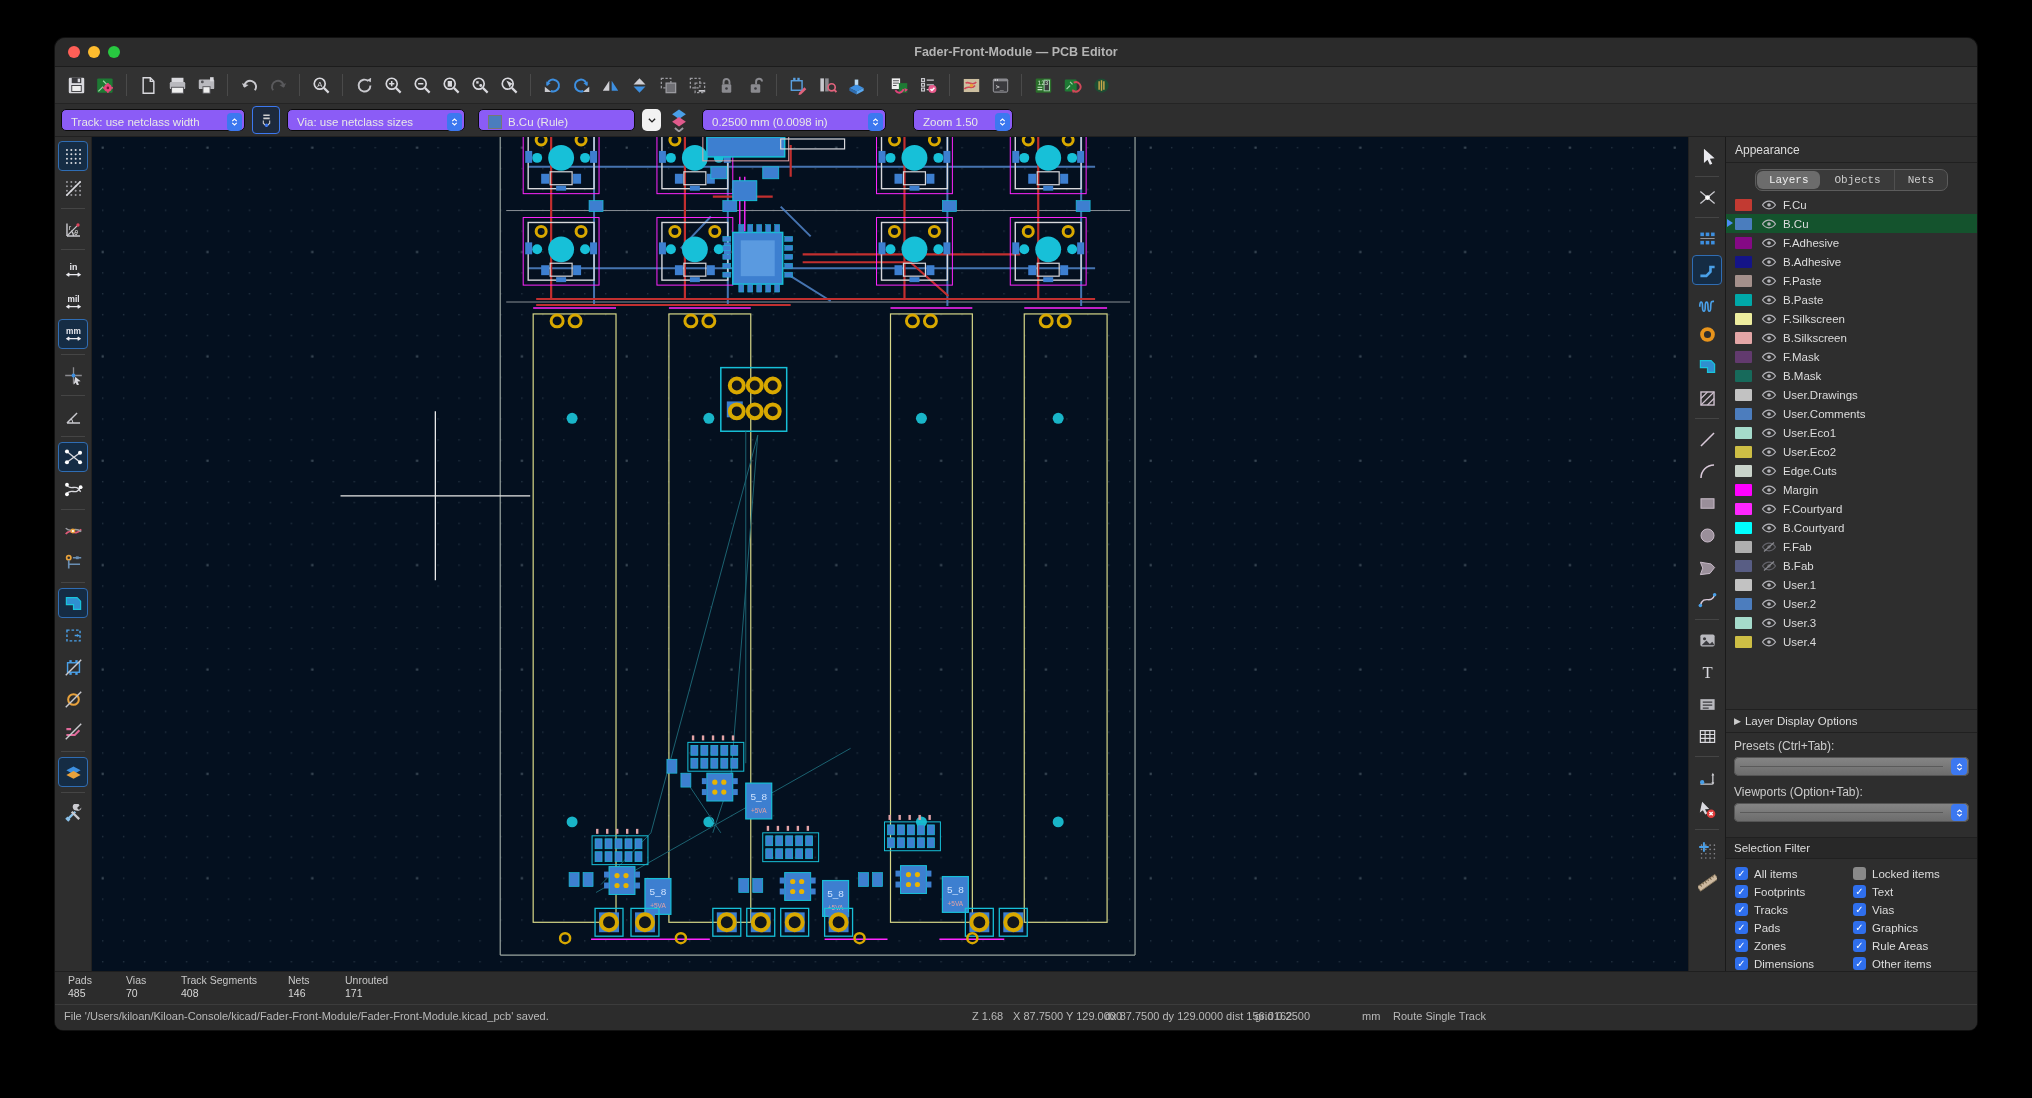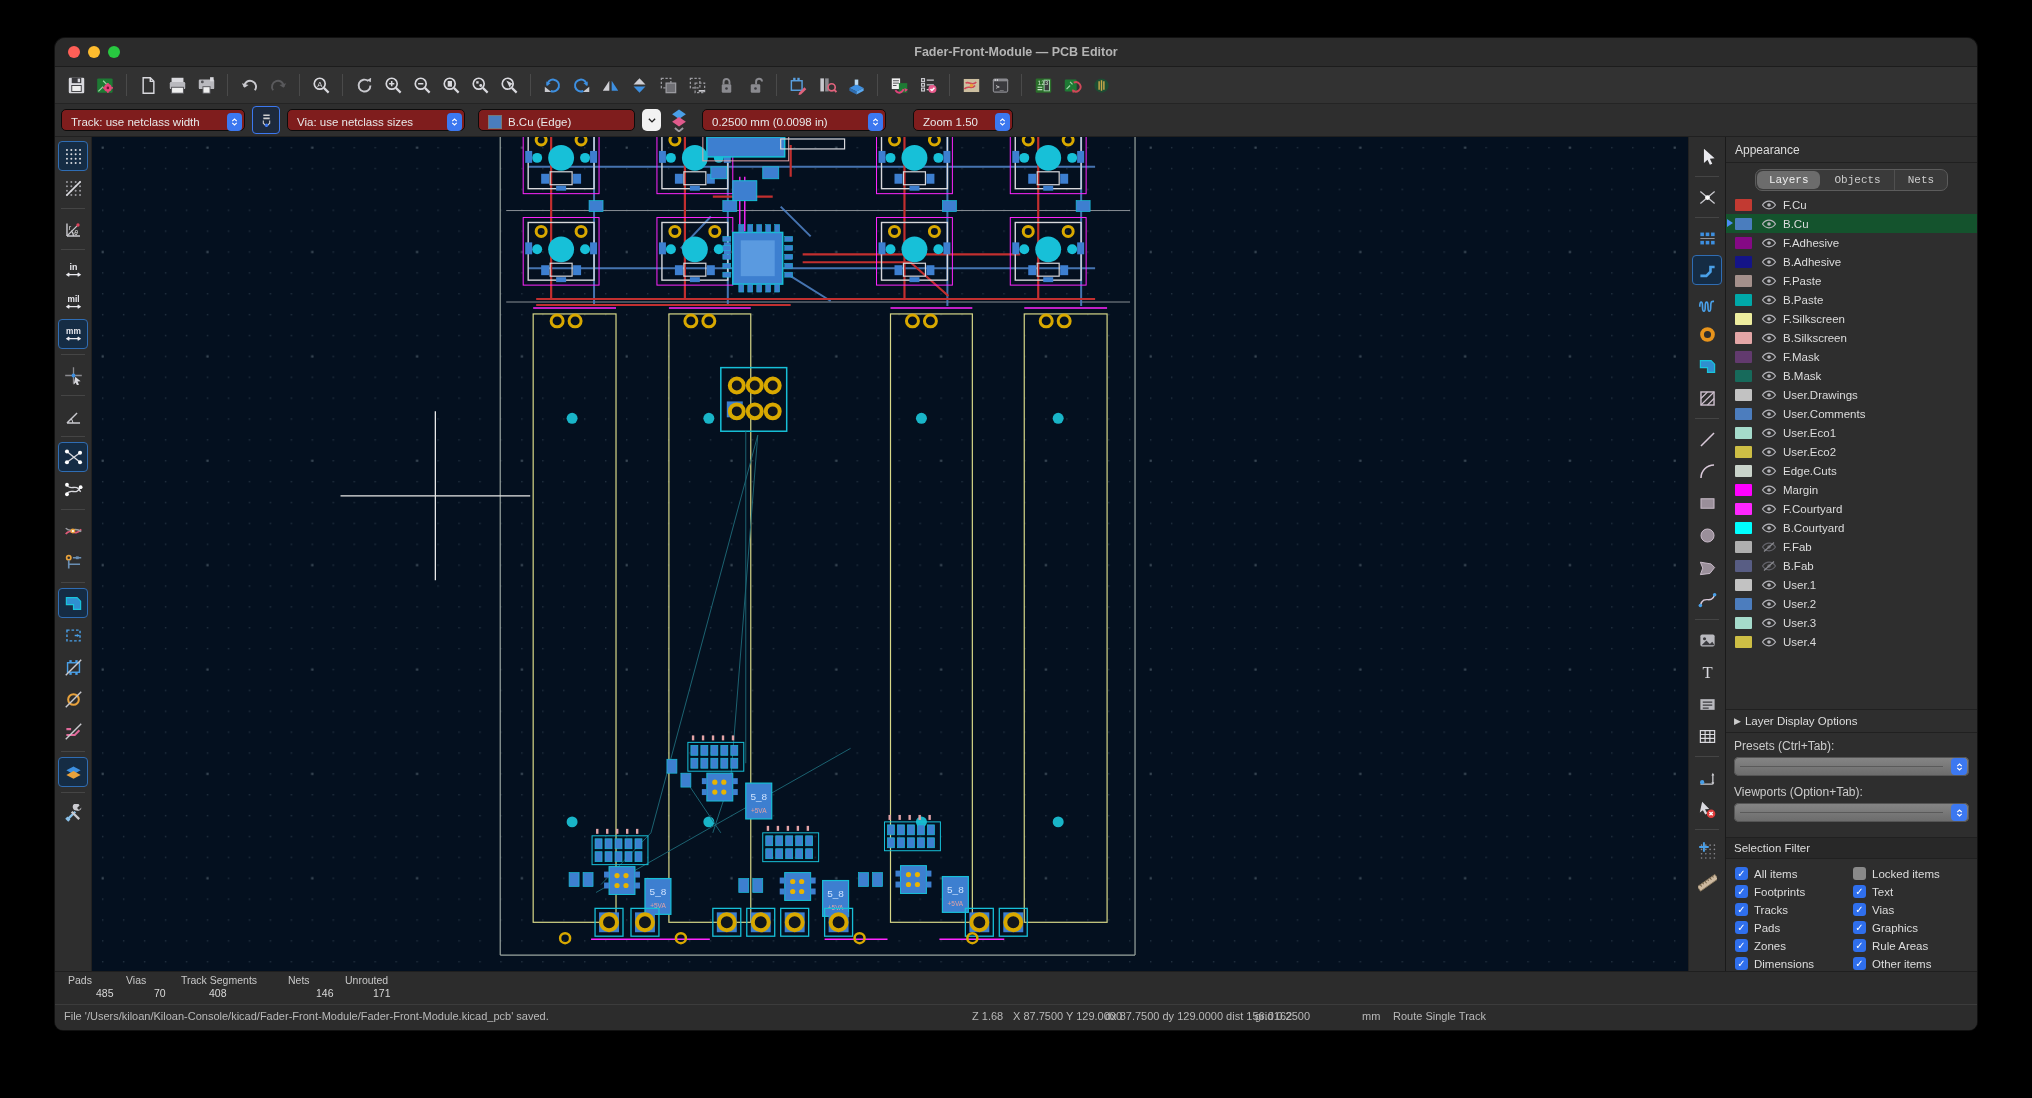--- a/index.html
+++ b/index.html
@@ -16,21 +16,21 @@
   
   .toolbar-main{height:36px;background:#323232;display:flex;align-items:center;padding:0 8px;
     gap:3px;border-bottom:1px solid #242424;flex:0 0 auto;}
   .tbtn{width:26px;height:26px;display:grid;place-items:center;border-radius:4px;}
   .tbtn svg{width:19px;height:19px;}
   .tbtn.disabled{opacity:.45;}
   .vsep{width:1px;height:22px;background:#4a4a4a;margin:0 5px;flex:0 0 auto;}
   
   .toolbar-params{height:32px;background:#2e2e2e;display:flex;align-items:center;gap:7px;
     padding:0 6px;border-bottom:1px solid #202020;flex:0 0 auto;}
-  .dd{height:22px;background:#7f1d1d;border:1px solid #0c0c0c;border-radius:5px;color:#e8e8e8;
+  .dd{height:22px;background:#8b5cf6;border:1px solid #0c0c0c;border-radius:5px;color:#e8e8e8;
     font-size:11.5px;display:flex;align-items:center;padding:4px 2px 0 9px;box-sizing:border-box;}
   .dd .lbl{flex:1;white-space:nowrap;overflow:hidden;}
   .stepper{width:15px;height:18px;background:#3c78f0;border-radius:4px;margin-left:7px;
     display:grid;place-items:center;flex:0 0 auto;}
   .stepper svg{width:9px;height:12px;}
   .swatch-sq{width:12px;height:12px;background:#4A7DBE;border:1px solid #777;margin-right:6px;flex:0 0 auto;}
   .whitebtn{width:19px;height:22px;background:#f2f2f2;border-radius:5px;display:grid;place-items:center;
     color:#222;font-size:10px;font-weight:bold;}
   .eqbtn{width:26px;height:26px;border:1px solid #3c78f0;border-radius:4px;background:#1d2a3d;
     display:grid;place-items:center;}
@@ -77,21 +77,21 @@
     font-size:11.5px;color:#dddddd;padding:4px 8px;margin-top:12px;}
   .sf-grid{display:grid;grid-template-columns:118px 1fr;row-gap:3px;padding:7px 0 0 9px;}
   .sf-item{display:flex;align-items:center;gap:6px;font-size:11.5px;color:#dddddd;height:15px;}
   .cb{width:13px;height:13px;border-radius:3px;background:#2f6fed;color:#fff;font-size:10px;
     display:grid;place-items:center;line-height:1;flex:0 0 auto;}
   .cb.off{background:#8a8a8a;color:transparent;}
   
   .stats{height:30px;background:#2c2c2c;border-top:1px solid #1f1f1f;display:flex;
     padding:2px 0 0 13px;flex:0 0 auto;}
   .stat{display:flex;flex-direction:column;font-size:10.5px;color:#c8c8c8;line-height:13px;}
-  .stat .v{color:#d8d8d8;margin-left:28px;}
+  .stat .v{color:#d8d8d8;}
   .statusbar{height:25px;background:#2c2c2c;border-top:1px solid #3c3c3c;position:relative;
     display:flex;align-items:center;font-size:11px;color:#b9b9b9;flex:0 0 auto;}
   .statusbar .msg{position:absolute;left:9px;top:5px;white-space:nowrap;}
   .sfield{position:absolute;top:5px;white-space:nowrap;}
 </style>
 </head>
 <body>
 
 <div class="window">
 
@@ -372,21 +372,21 @@
     <div class="dd" style="width:178px">
       <span class="lbl">Via: use netclass sizes</span>
       <span class="stepper">
           <svg viewBox="0 0 16 16">
             <path d="M4 6.4L8 2.8l4 3.6M4 9.6l4 3.6 4-3.6" fill="none" stroke="#fff" stroke-width="2"></path>
           </svg>
         </span>
     </div>
     <div class="dd" style="width:157px;margin-left:6px">
       <span class="swatch-sq" style="background: rgb(74, 125, 190);"></span>
-      <span class="lbl">B.Cu (Edge)</span>
+      <span class="lbl">B.Cu (Rule)</span>
     </div>
     <div class="whitebtn">
       <svg viewBox="0 0 16 16" width="10" height="10">
           <path d="M3 6l5 5 5-5" fill="none" stroke="#222" stroke-width="2.2"></path>
         </svg>
     </div>
     <div class="pairicon">
       <svg viewBox="0 0 16 18">
           <path d="M8 1l5 3.5L8 8 3 4.5z" fill="#4aa0e8"></path>
           <path d="M8 6.5l5 3.5-5 3.5-5-3.5z" fill="#e05a8c"></path>

